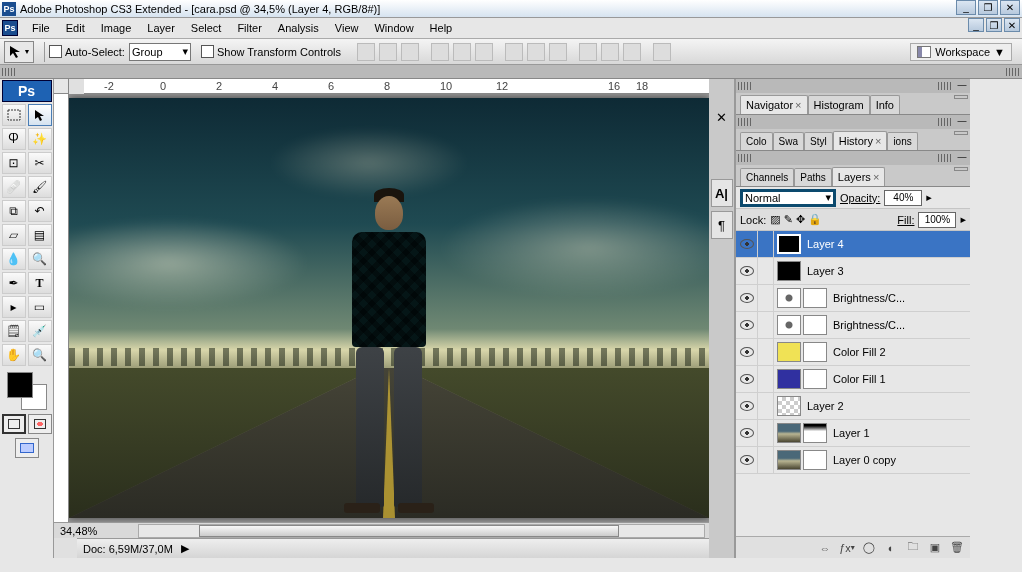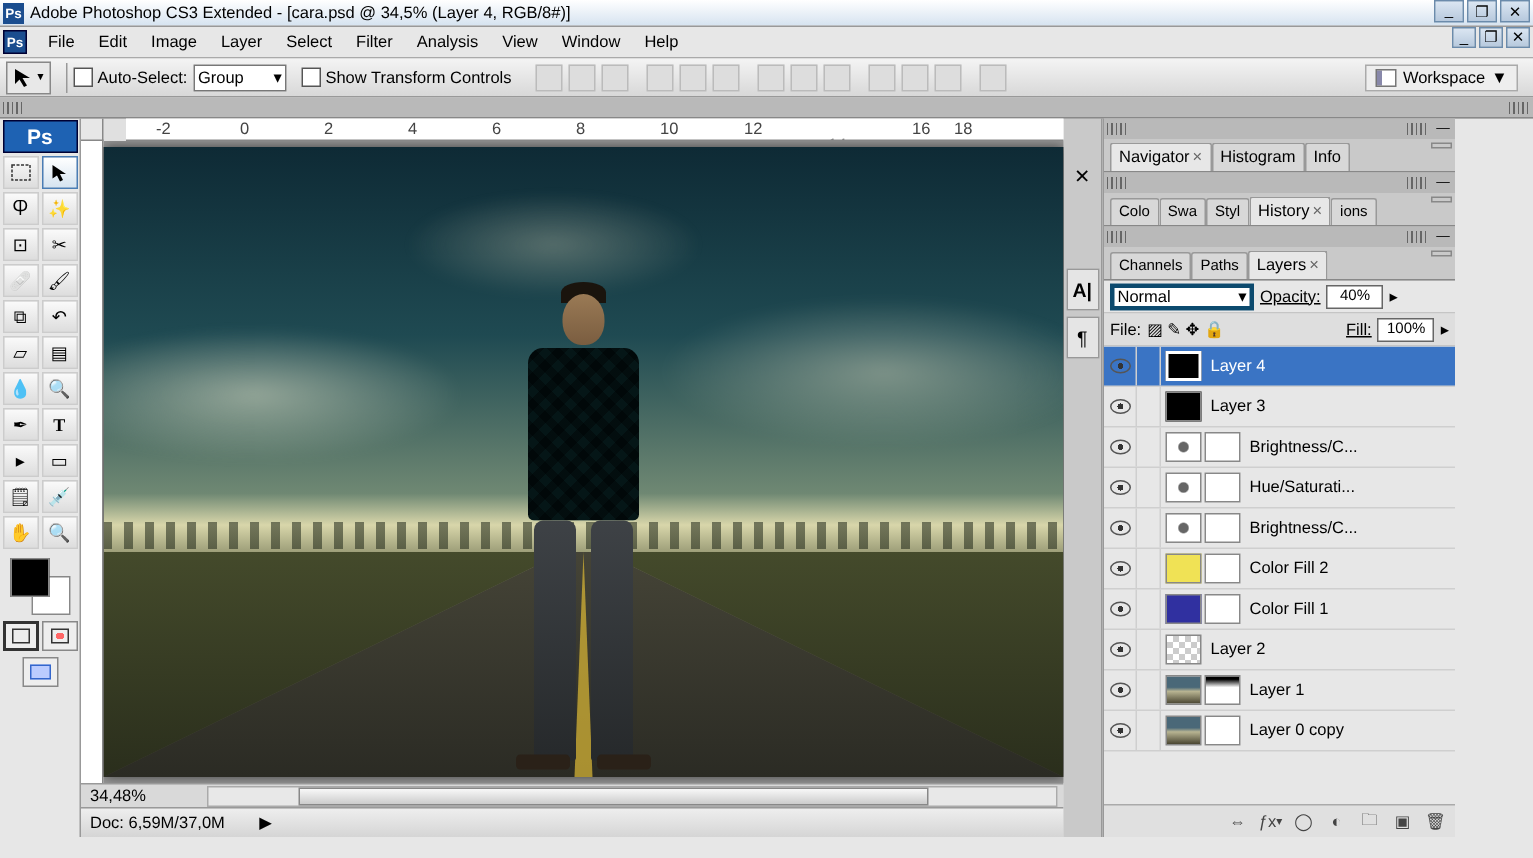--- a/index.html
+++ b/index.html
@@ -69,21 +69,21 @@
 .hair { width:30px; height:14px; background:#1a140d; border-radius:50% 50% 0 0; margin:0 auto -6px; }
 .torso { width:74px; height:115px; margin:2px auto 0; background:repeating-linear-gradient(45deg,#254b4d 0 6px,#132e30 6px 12px),repeating-linear-gradient(-45deg,#254b4d 0 6px,#132e30 6px 12px); background-blend-mode:multiply; border-radius:10px 10px 4px 4px; }
 .legs { width:66px; height:160px; margin:0 auto; display:flex; justify-content:space-between; }
 .leg { width:28px; height:160px; background:linear-gradient(#3e4246,#26292b); border-radius:6px 6px 2px 2px; }
 .foot { width:36px; height:10px; background:#2a2118; border-radius:3px; margin-top:-4px; }
 .feet { display:flex; justify-content:space-between; width:90px; margin:0 auto; }
 .scroll-h { height:16px; background:#d9d9d9; border-top:1px solid #999; display:flex; align-items:center; }
 .scroll-h .zoom-box { width:80px; padding-left:6px; }
 .scroll-h .track { flex:1; height:14px; background:#e8e8e8; border:1px solid #aaa; position:relative; margin:0 4px; }
 .scroll-h .thumb { position:absolute; left:60px; width:420px; height:12px; background:linear-gradient(#f8f8f8,#ccc); border:1px solid #888; }
-.statusbar { height:20px; background:linear-gradient(#eee,#d5d5d5); border-top:1px solid #999; display:flex; align-items:center; padding:0 6px; font-size:11px; gap:23px; }
+.statusbar { height:20px; background:linear-gradient(#eee,#d5d5d5); border-top:1px solid #999; display:flex; align-items:center; padding:0 6px; font-size:11px; gap:8px;margin-left:23px; }
 
 .right-panels { width:235px; background:#d7d7d7; display:flex; flex-direction:column; border-left:1px solid #999; }
 .icon-strip { width:26px; background:#c9c9c9; border-right:1px solid #999; display:flex; flex-direction:column; align-items:center; padding-top:24px; gap:4px; }
 .icon-strip .iconbtn { width:22px; height:28px; display:flex; align-items:center; justify-content:center; border:1px solid transparent; font-size:13px; }
 .right-wrap { display:flex; flex:1; min-height:0; }
 
 .panel-tabs { height:22px; background:#c9c9c9; display:flex; align-items:flex-end; gap:0; padding-left:4px; position:relative; border-bottom:1px solid #888; }
 .panel-tabs .tab { padding:3px 5px; background:#d8d8d8; border:1px solid #999; border-bottom:none; font-size:10px; border-radius:2px 2px 0 0; cursor:pointer; }
 .panel-tabs .tab.active { background:#e7e7e7; font-weight:normal; }
 .panel-tabs .tab .x { margin-left:2px; color:#666; }
@@ -359,21 +359,21 @@
       <div class="panel-row">
         <div class="mini-select" style="width:96px;">
             <span>Normal</span>
             <span>▾</span>
           </div>
         <span style="text-decoration:underline;">Opacity:</span>
         <div class="num-field">40%</div>
         <span>▸</span>
       </div>
       <div class="panel-row darker">
-        <span>File:</span>
+        <span>Lock:</span>
         <div class="lock-icons">
           <span>▨</span>
           <span>✎</span>
           <span>✥</span>
           <span>🔒</span>
         </div>
         <div style="flex:1;"></div>
         <span style="text-decoration:underline;">Fill:</span>
         <div class="num-field">100%</div>
         <span>▸</span>
@@ -402,31 +402,20 @@
           <div class="layer-row">
             <div class="eye-col">
               <div class="eye-icon"></div>
             </div>
             <div class="link-col"></div>
             <div class="thumbs">
               <div class="layer-thumb adjust"></div>
               <div class="layer-thumb mask"></div>
             </div>
             <div class="layer-name">Brightness/C...</div>
-          </div>
-          <div class="layer-row">
-            <div class="eye-col">
-              <div class="eye-icon"></div>
-            </div>
-            <div class="link-col"></div>
-            <div class="thumbs">
-              <div class="layer-thumb adjust"></div>
-              <div class="layer-thumb mask"></div>
-            </div>
-            <div class="layer-name">Hue/Saturati...</div>
           </div>
           <div class="layer-row">
             <div class="eye-col">
               <div class="eye-icon"></div>
             </div>
             <div class="link-col"></div>
             <div class="thumbs">
               <div class="layer-thumb adjust"></div>
               <div class="layer-thumb mask"></div>
             </div>

